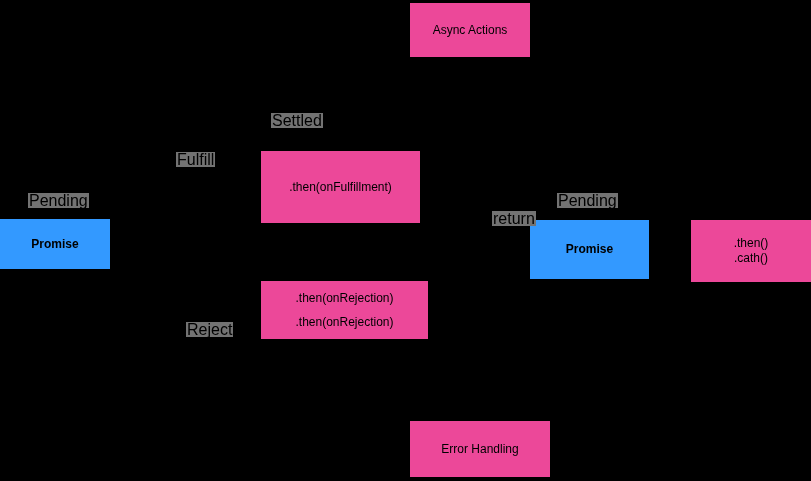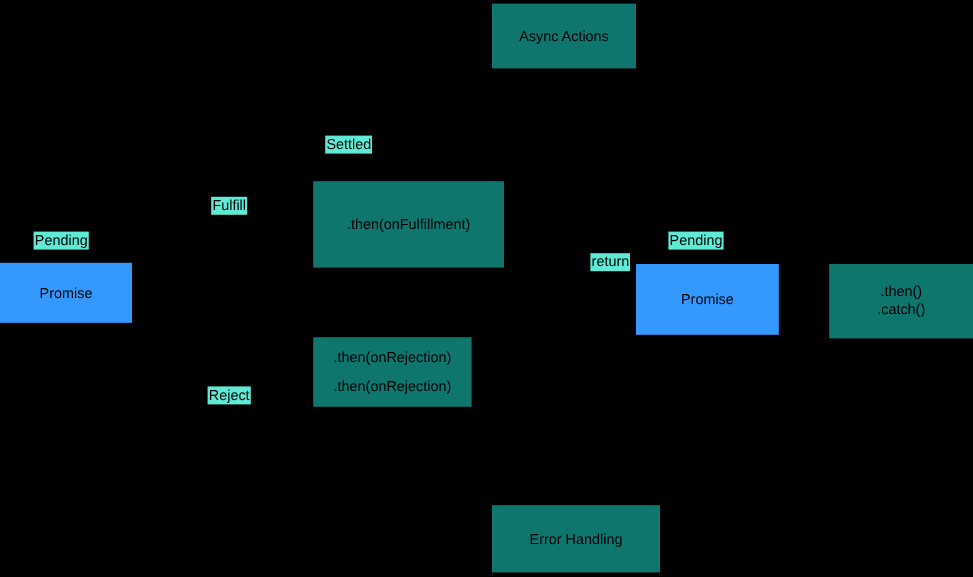--- a/index.html
+++ b/index.html
@@ -24,46 +24,46 @@
     text-align: center;
     font-size: 12px;
     color: #000000;
     box-sizing: border-box;
   }
   .node .line {
     display: block;
     line-height: 15px;
     white-space: nowrap;
   }
-  .node-orange { background: #0f766e; }
-  .node-blue   { background: #3399FF; font-weight: normal; }
+  .node-orange { background: #ec4899; }
+  .node-blue   { background: #3399FF; font-weight: bold; }
 
   #async-actions   { left: 410px; top: 3px;   width: 120px; height: 54px; }
   #then-fulfillment{ left: 261px; top: 151px; width: 159px; height: 72px; }
   #promise-left    { left: 0px;   top: 219px; width: 110px; height: 50px; }
-  #then-rejection  { left: 261px; top: 281px; width: 132px; height: 58px; row-gap: 9px; }
+  #then-rejection  { left: 261px; top: 281px; width: 167px; height: 58px; row-gap: 9px; }
   #promise-right   { left: 530px; top: 220px; width: 119px; height: 59px; }
   #then-catch      { left: 691px; top: 220px; width: 120px; height: 62px; }
   #error-handling  { left: 410px; top: 421px; width: 140px; height: 56px; }
 
   .edge-label {
     position: absolute;
-    background: #5eead4;
+    background: #737373;
     color: #000000;
-    font-size: 12px;
+    font-size: 16px;
     line-height: 15px;
     padding: 0 1px;
     white-space: nowrap;
   }
   #label-settled       { left: 271px; top: 113px; }
-  #label-fulfill       { left: 176px; top: 164px; }
+  #label-fulfill       { left: 176px; top: 152px; }
   #label-pending-left  { left: 28px;  top: 193px; }
   #label-return        { left: 492px; top: 211px; }
   #label-pending-right { left: 557px; top: 193px; }
-  #label-reject        { left: 173px; top: 322px; }
+  #label-reject        { left: 186px; top: 322px; }
 </style>
 </head>
 <body>
 
 <div class="canvas">
 
   <div class="node node-orange" id="async-actions">
     <span class="line">Async Actions</span>
   </div>
 
@@ -79,21 +79,21 @@
     <span class="line">.then(onRejection)</span>
     <span class="line">.then(onRejection)</span>
   </div>
 
   <div class="node node-blue" id="promise-right">
     <span class="line">Promise</span>
   </div>
 
   <div class="node node-orange" id="then-catch">
     <span class="line">.then()</span>
-    <span class="line">.catch()</span>
+    <span class="line">.cath()</span>
   </div>
 
   <div class="node node-orange" id="error-handling">
     <span class="line">Error Handling</span>
   </div>
 
   <span class="edge-label" id="label-settled">Settled</span>
   <span class="edge-label" id="label-fulfill">Fulfill</span>
   <span class="edge-label" id="label-pending-left">Pending</span>
   <span class="edge-label" id="label-return">return</span>

